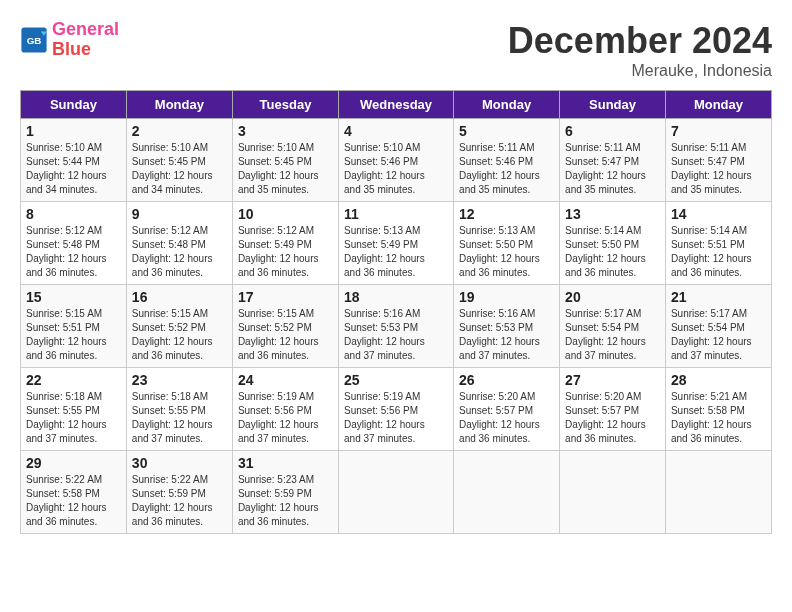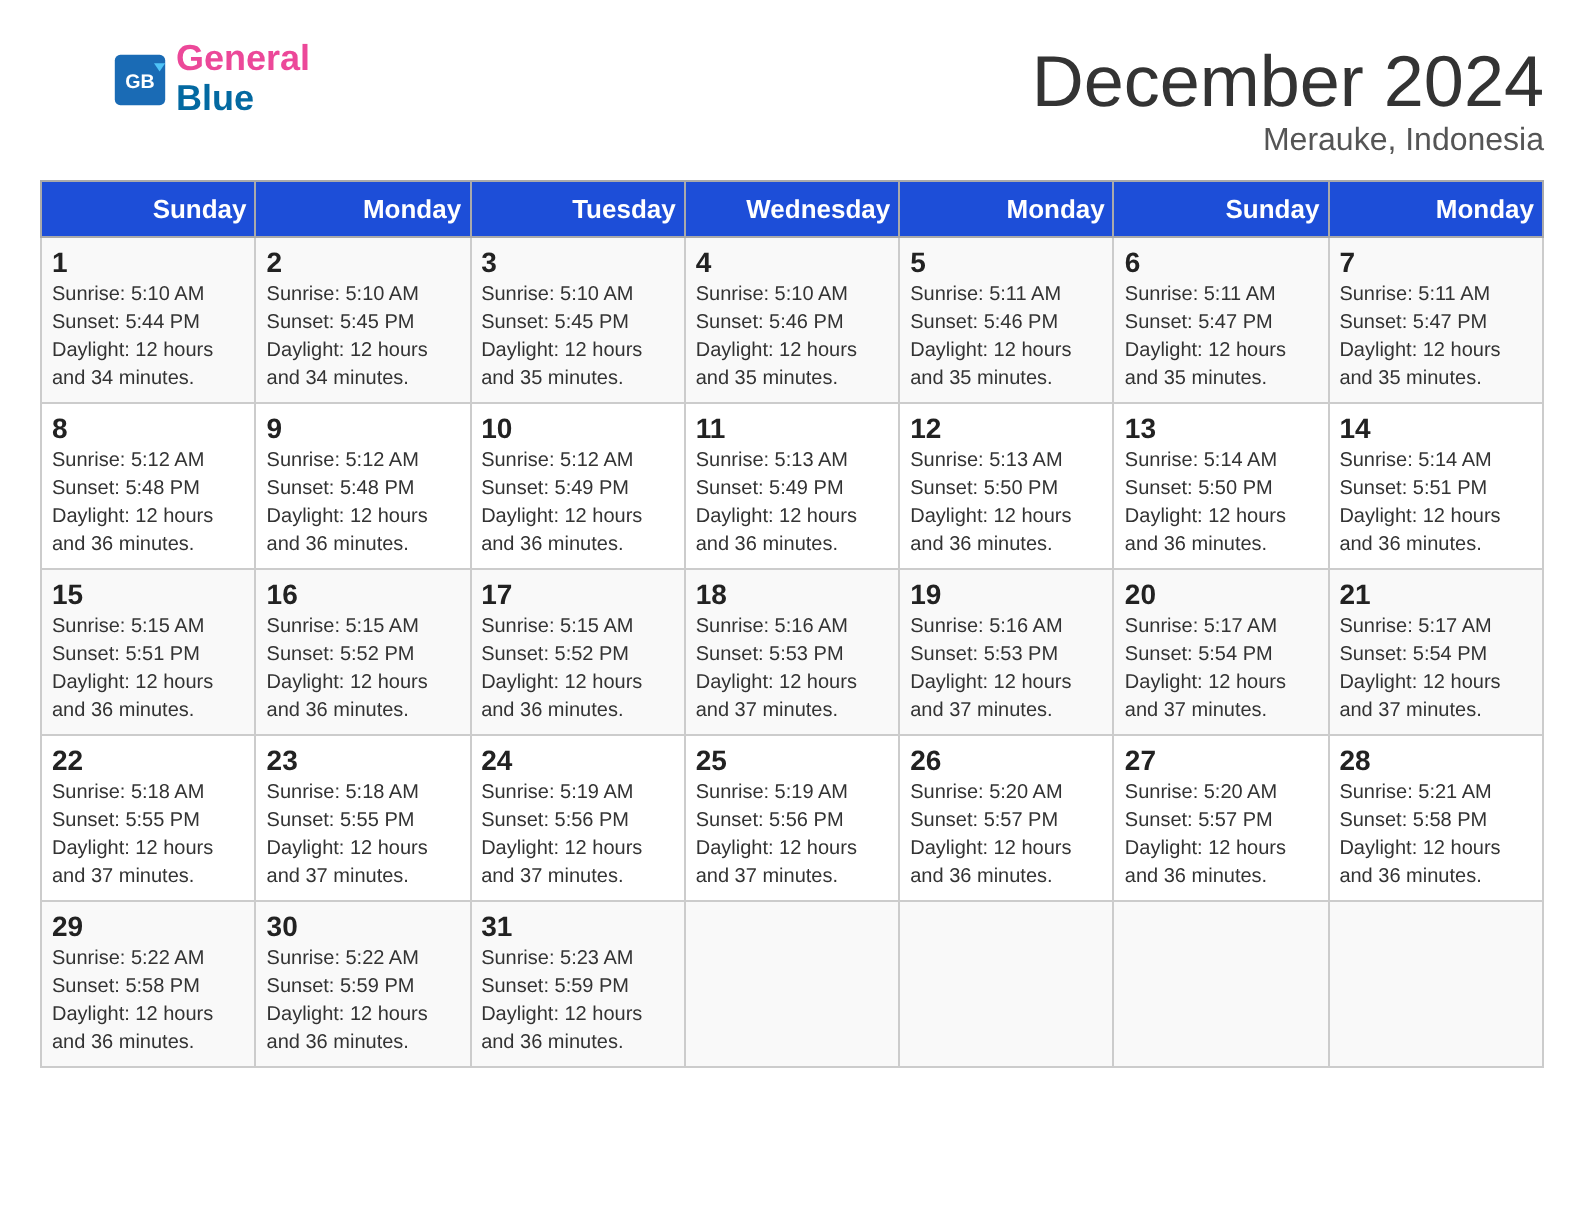--- a/index.html
+++ b/index.html
@@ -13,57 +13,56 @@
     .header-area {
       display: flex;
       justify-content: space-between;
       align-items: flex-start;
       margin-bottom: 10px;
     }
     .logo {
       display: flex;
       align-items: center;
       gap: 4px;
-      margin-left: 36px;
     }
     .logo-text {
       font-size: 18px;
       font-weight: bold;
       color: #333;
       line-height: 1.1;
     }
     .logo-text span {
       color: #ec4899;
     }
     .logo-icon {
       width: 28px;
       height: 28px;
     }
     .title-area {
       text-align: right;
     }
     .month-title {
       font-size: 36px;
-      font-weight: normal;
+      font-weight: bold;
       color: #333;
     }
     .location {
       font-size: 16px;
       color: #555;
     }
     table {
       width: 100%;
       border-collapse: collapse;
       font-size: 11px;
     }
     thead tr th {
-      background-color: #1d4ed8;
+      background-color: #4c1d95;
       color: #fff;
-      text-align: right;
-      padding: 6px 4px;
+      text-align: center;
+      padding: 6px 21px;
       font-size: 13px;
       font-weight: bold;
       border: 1px solid #aaa;
     }
     tbody tr td {
       vertical-align: top;
       padding: 4px 5px;
       border: 1px solid #ccc;
       width: 107px;
       min-height: 80px;
@@ -94,21 +93,21 @@
 <div class="header-area">
   <div class="logo">
     <svg class="logo-icon" viewBox="0 0 40 40">
       <rect x="2" y="2" width="36" height="36" rx="4" fill="#1a6bb5"></rect>
       <text x="20" y="26" text-anchor="middle" fill="white" font-size="14" font-weight="bold">GB</text>
       <polygon points="30,8 38,8 34,14" fill="#4fc3f7"></polygon>
     </svg>
     <div>
       <div class="logo-text">
         <span>General</span><br>
-        <span style="color:#0369a1;">Blue</span>
+        <span style="color:#ef4444;">Blue</span>
       </div>
     </div>
   </div>
   <div class="title-area">
     <div class="month-title">December 2024</div>
     <div class="location">Merauke, Indonesia</div>
   </div>
 </div>
 
 <table>

